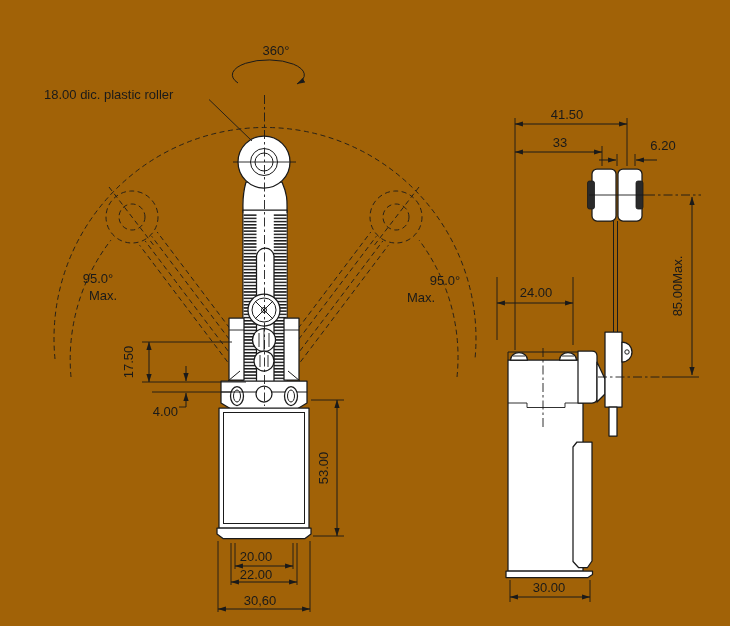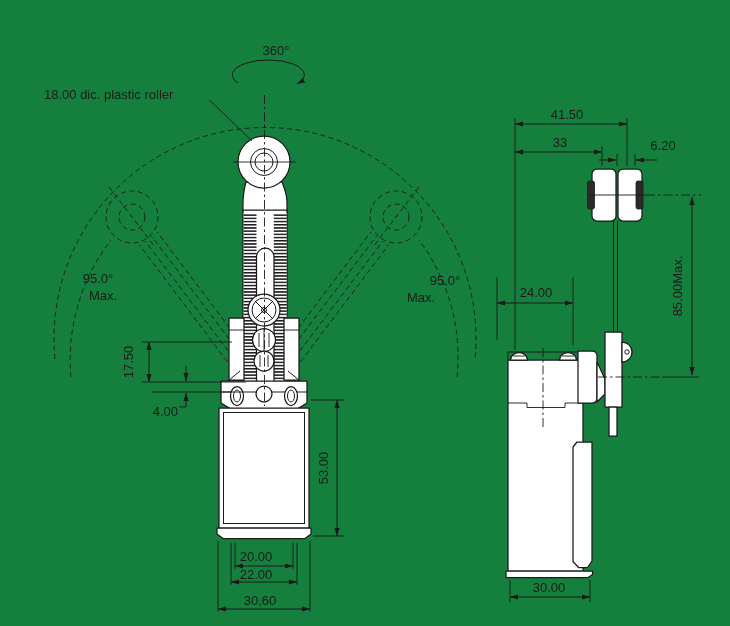--- a/index.html
+++ b/index.html
@@ -1,17 +1,17 @@
 <!DOCTYPE html>
 <html><head>
 <meta charset="utf-8">
 <style>
   html,body{margin:0;padding:0;background:#fff;}
   .canvas{
-    position:relative;width:730px;height:626px;background:#15803d;overflow:hidden;
+    position:relative;width:730px;height:626px;background:#a16207;overflow:hidden;
     font-family:"Liberation Sans", sans-serif;
   }
   svg{display:block}
   text{
     font-family:"Liberation Sans", sans-serif;
     fill:#1a1a1a;
     font-size:13px;
   }
   .outline{fill:#fff;stroke:#1a1a1a;stroke-width:1.25;stroke-linejoin:round;}
   .detail{fill:none;stroke:#1a1a1a;stroke-width:1;}

